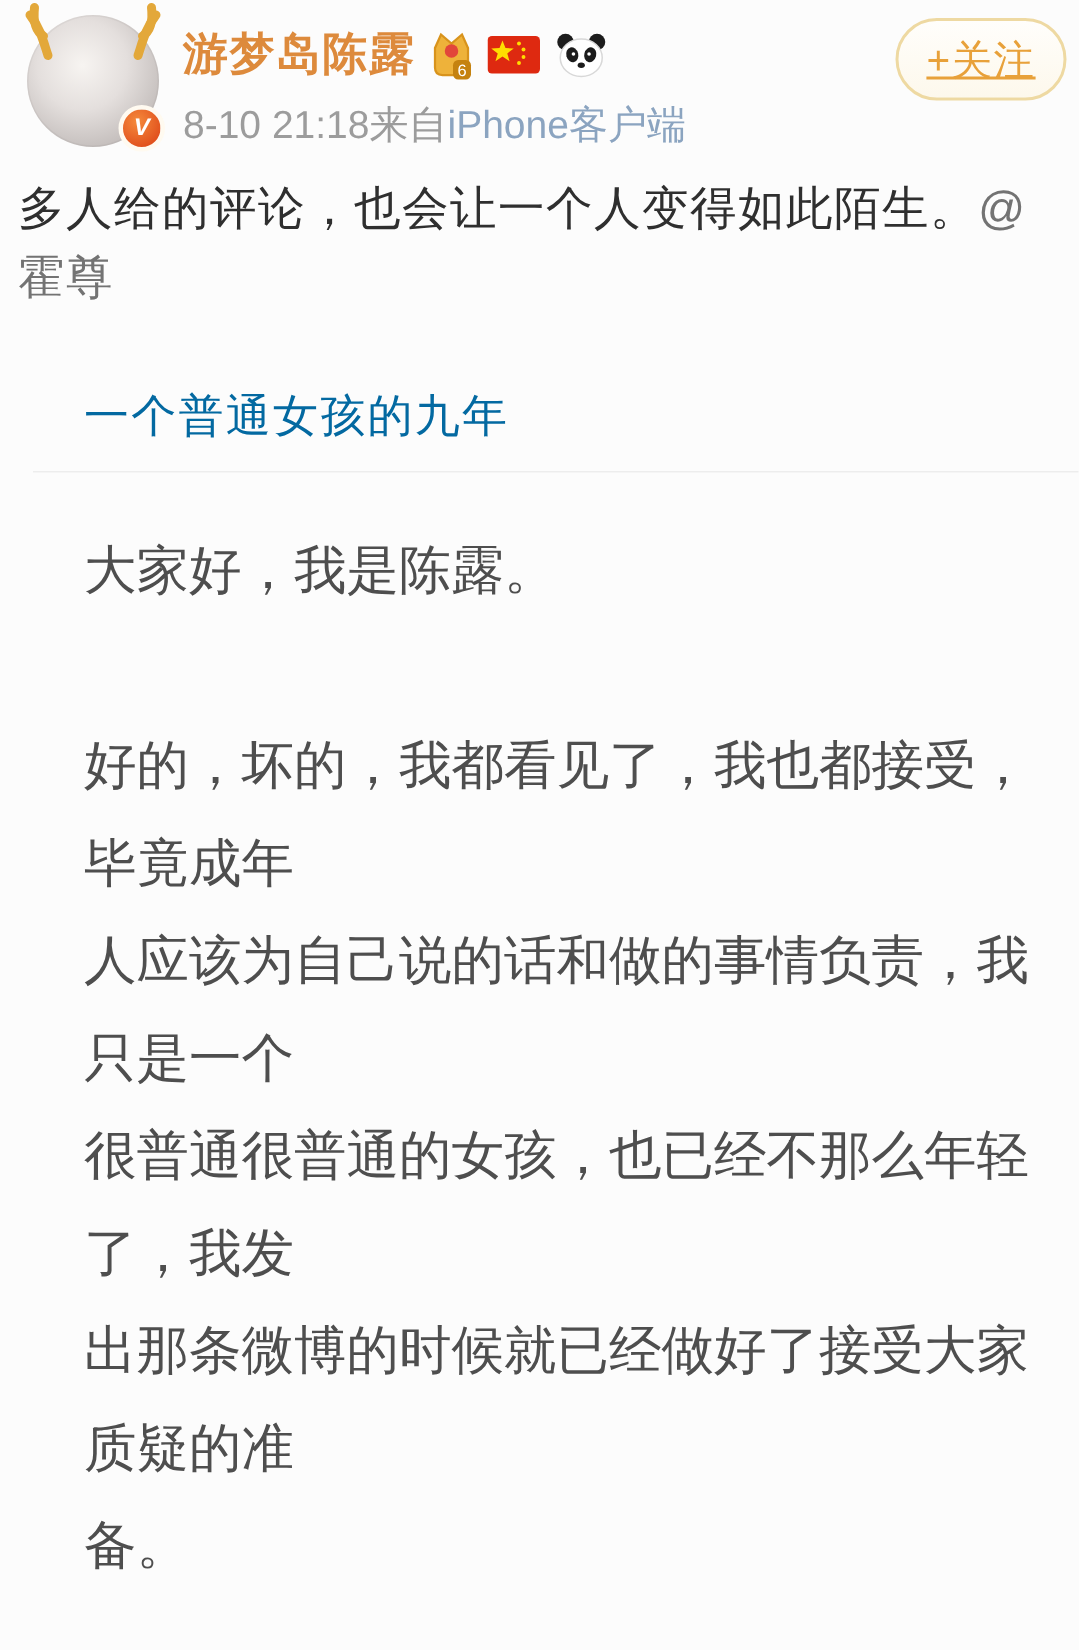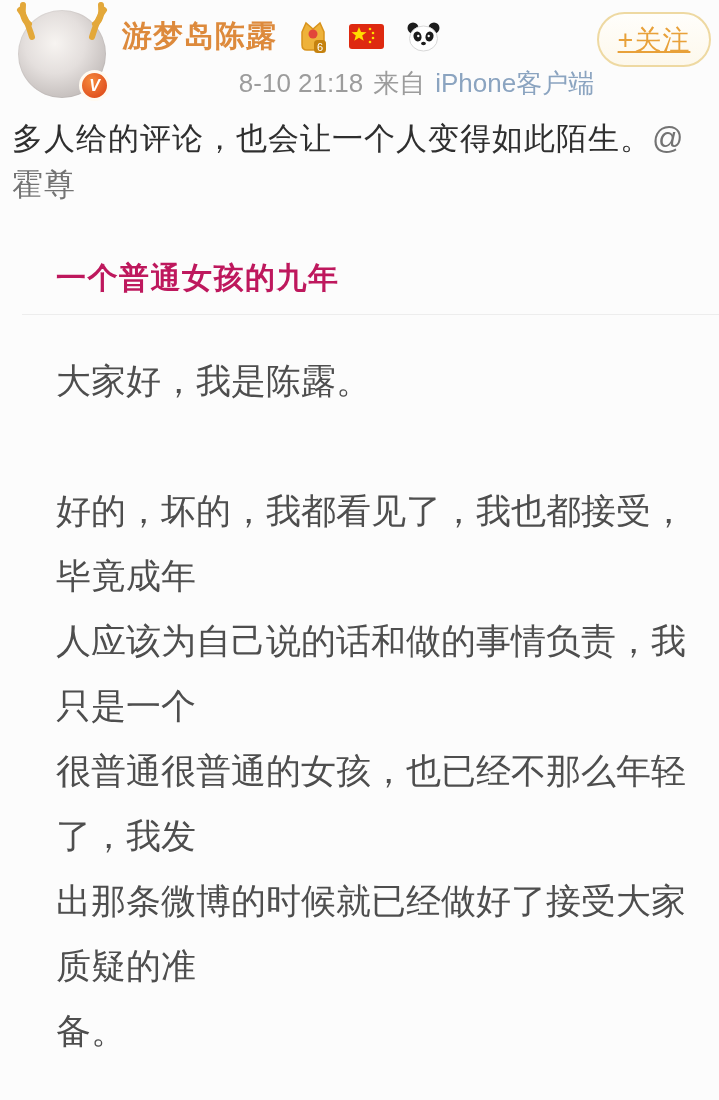--- a/index.html
+++ b/index.html
@@ -21,24 +21,24 @@
   }
   .antlers{position:absolute;top:-9px;left:-4px;width:96px;height:40px;}
   .v-badge{
     position:absolute;right:-4px;bottom:-3px;width:31px;height:31px;border-radius:50%;
     background:radial-gradient(circle at 38% 32%, #f58a3c, #e1511d 75%);
     border:3px solid #fffaf0;box-sizing:border-box;
     color:#fff;font-size:16px;font-weight:bold;font-style:italic;
     display:flex;align-items:center;justify-content:center;line-height:1;
   }
   .header-info{margin-left:104px;padding-top:6px;}
-  .username-row{display:flex;align-items:center;gap:20px;}
+  .username-row{display:flex;align-items:center;gap:8px;}
   .username{color:#dd8a3c;font-size:30px;font-weight:bold;letter-spacing:1px;cursor:pointer;}
   .badge-icon{display:inline-block;vertical-align:middle;}
-  .meta-row{margin-top:9px;font-size:26px;color:#9c9c9c;display:flex;gap:10px;align-items:baseline;justify-content:center;}
+  .meta-row{margin-top:9px;font-size:26px;color:#9c9c9c;display:flex;align-items:baseline;}
   .source-link{color:#8ba4c0;text-decoration:none;cursor:pointer;}
   .follow-button{
     position:absolute;right:8px;top:12px;width:114px;height:55px;
     border:2px solid #eed9a2;border-radius:30px;box-sizing:border-box;
     background:linear-gradient(#fffefb,#fdf8ec);
     color:#e8a13a;font-size:27px;font-family:inherit;
     display:flex;align-items:center;justify-content:center;cursor:pointer;letter-spacing:1px;text-decoration:underline;
   }
 
   
@@ -47,21 +47,21 @@
     font-size:31px;line-height:46px;color:#2f2f2f;letter-spacing:1px;
   }
   .mention-link{color:#737373;text-decoration:none;cursor:pointer;}
 
   
   .letter{
     margin-top:50px;padding:0 24px 0 56px;cursor:pointer;
     color:#4f4f4f;
   }
   .letter-title{
-    font-size:30px;font-weight:bold;color:#be185d;letter-spacing:1.5px;line-height:40px;
+    font-size:30px;font-weight:normal;color:#0369a1;letter-spacing:1.5px;line-height:40px;
   }
   .divider{height:1px;background:#ededed;margin:16px -30px 0 -34px;}
   .letter p{
     margin:65px 0 0 0;font-size:35px;line-height:65px;color:#4e4e4e;
     white-space:pre-line;
   }
   .letter p.first{margin-top:33px;}
 </style>
 </head>
 <body>

